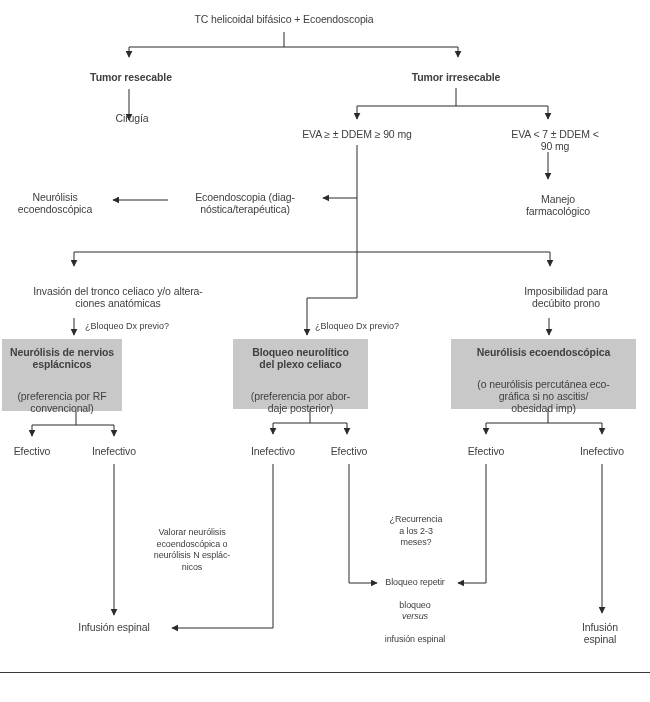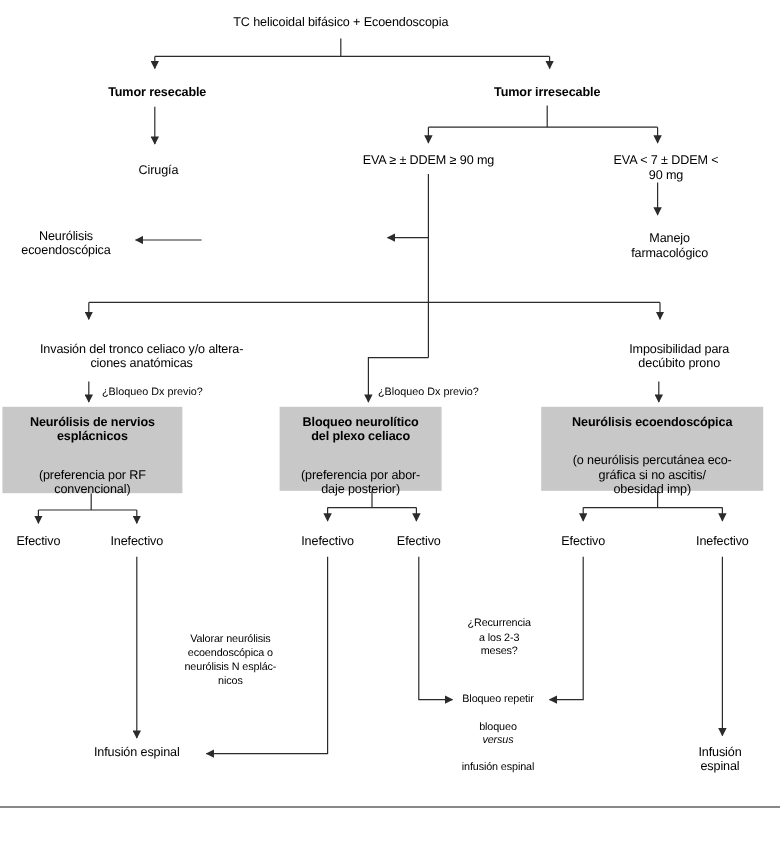--- a/index.html
+++ b/index.html
@@ -1,18 +1,18 @@
 <!DOCTYPE html>
 <html><head>
 <meta charset="utf-8">
 <style>
   html,body { margin:0; padding:0; background:#ffffff; }
   .fig {
     position:relative; width:650px; height:702px; background:#ffffff;
-    font-family:"Liberation Sans","DejaVu Sans",sans-serif; color:#000000;
+    font-family:"Liberation Sans","DejaVu Sans",sans-serif; color:#404040;
     overflow:hidden;
   }
   svg.connectors { position:absolute; left:0; top:0; }
   .node {
     position:absolute; transform:translateX(-50%);
     text-align:center; white-space:pre-line;
     font-size:10.5px; line-height:12px; letter-spacing:-0.1px;
   }
   .b { font-weight:bold;text-align:right; }
   .sm { font-size:9px; line-height:11.5px; }
@@ -83,37 +83,39 @@
       <path d="M486,464 L486,583 L458,583" marker-end="url(#ah)"></path>
       <line x1="602" y1="464" x2="602" y2="613" marker-end="url(#ah)"></line>
     </g>
   </svg>
 
   <div class="node" style="left:284px; top:13px;">TC helicoidal bifásico + Ecoendoscopia</div>
 
   <div class="node b" style="left:131px; top:71px;">Tumor resecable</div>
   <div class="node b" style="left:456px; top:71px;">Tumor irresecable</div>
 
-  <div class="node" style="left:132px; top:136px;">Cirugía</div>
+  <div class="node" style="left:132px; top:112px;">Cirugía</div>
   <div class="node" style="left:357px; top:128px;">EVA ≥ ± DDEM ≥ 90 mg</div>
   <div class="node" style="left:555px; top:128px;">EVA &lt; 7 ± DDEM &lt; 90 mg</div>
 
   <div class="node" style="left:558px; top:193px;">Manejo farmacológico</div>
+  <div class="node" style="left:245px; top:191px;">Ecoendoscopia (diag-
+nóstica/terapéutica)</div>
   <div class="node" style="left:55px; top:191px;">Neurólisis
 ecoendoscópica</div>
 
   <div class="node" style="left:118px; top:285px;">Invasión del tronco celiaco y/o altera-
 ciones anatómicas</div>
   <div class="node" style="left:566px; top:285px;">Imposibilidad para
 decúbito prono</div>
 
   <div class="lbl" style="left:85px; top:321px;">¿Bloqueo Dx previo?</div>
   <div class="lbl" style="left:315px; top:321px;">¿Bloqueo Dx previo?</div>
 
-  <div class="gbox" style="left:2px; top:339px; width:150px; height:72px;">
+  <div class="gbox" style="left:2px; top:339px; width:120px; height:72px;">
     <div class="t">Neurólisis de nervios
 esplácnicos</div>
     <div class="s">(preferencia por RF
 convencional)</div>
   </div>
 
   <div class="gbox" style="left:233px; top:339px; width:135px; height:70px;">
     <div class="t">Bloqueo neurolítico
 del plexo celiaco</div>
     <div class="s">(preferencia por abor-

